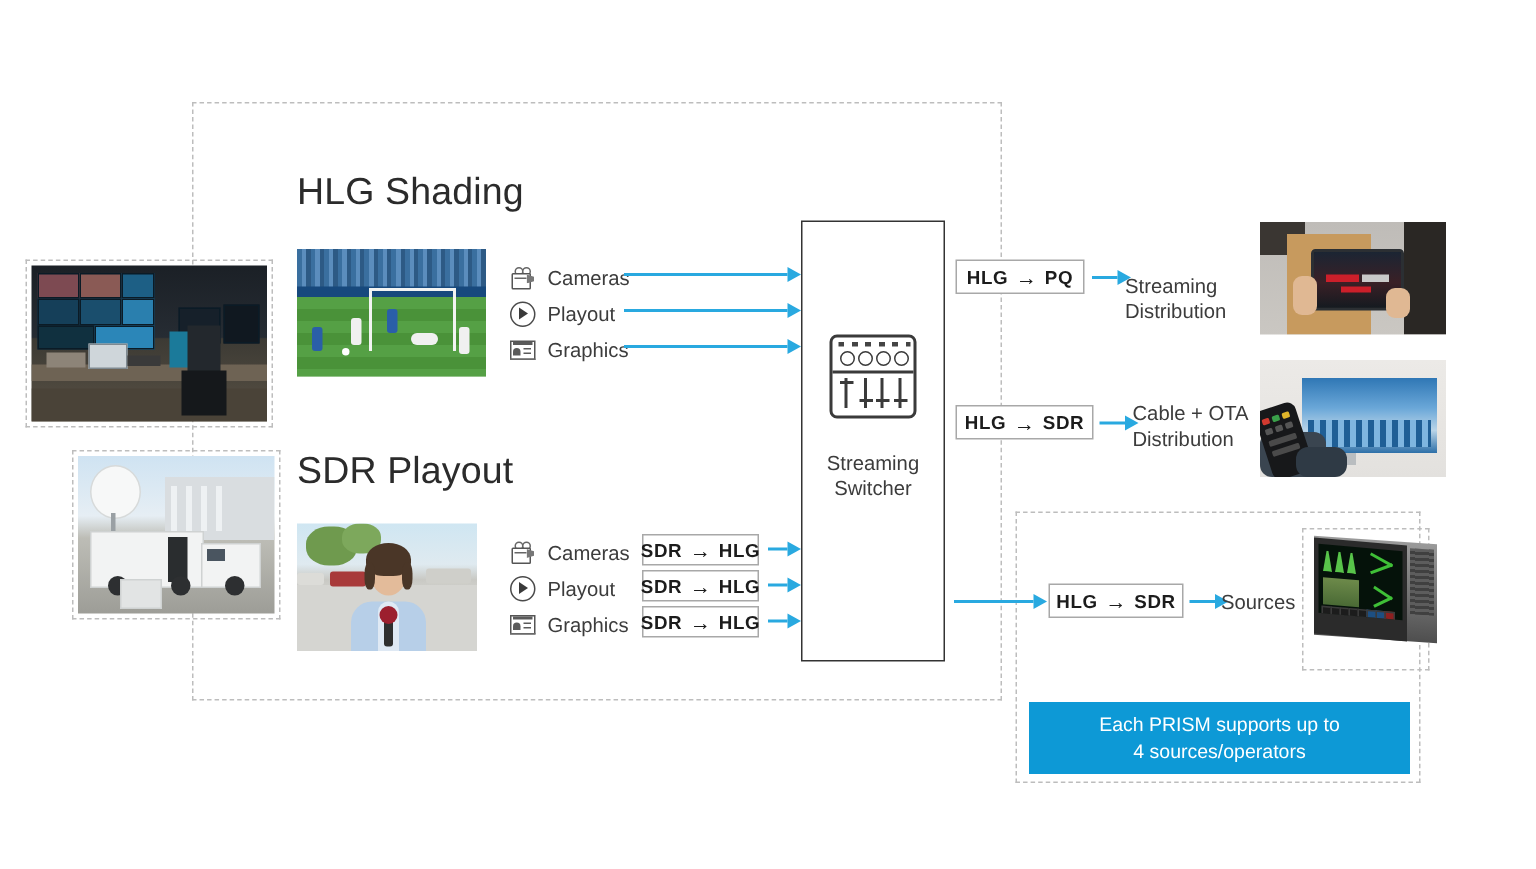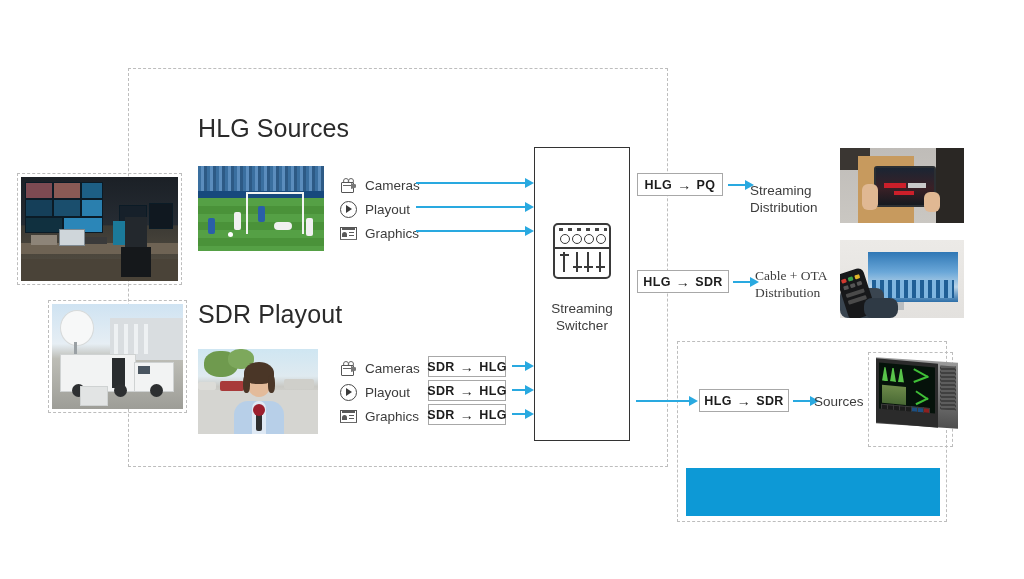--- a/index.html
+++ b/index.html
@@ -229,21 +229,21 @@
   <div class="tk-body" style="left:8px;top:50px;width:74px;height:36px;"></div>
   <div class="tk-body" style="left:82px;top:58px;width:38px;height:28px;"></div>
   <div class="tk-dark" style="left:60px;top:54px;width:13px;height:30px;"></div>
   <div class="tk-dark" style="left:86px;top:62px;width:12px;height:8px;background:#4a5560;"></div>
   <div class="tk-wheel" style="left:20px;top:80px;width:13px;height:13px;"></div>
   <div class="tk-wheel" style="left:62px;top:80px;width:13px;height:13px;"></div>
   <div class="tk-wheel" style="left:98px;top:80px;width:13px;height:13px;"></div>
   <div class="tk-body" style="left:28px;top:82px;width:26px;height:18px;background:#e2e4e4;"></div>
 </div>
 
-<div class="section-title abs" id="hlg-title">HLG Sources</div>
+<div class="section-title abs" id="hlg-title">HLG Shading</div>
 
 <div class="photo" id="photo-soccer">
   <div class="sc-stand"></div>
   <div class="sc-board"></div>
   <div class="sc-pitch"></div>
   <div class="sc-goal" style="left:48px;top:30%;width:54px;height:40px;"></div>
   <div class="sc-player" style="left:10px;top:52px;width:7px;height:16px;background:#2a5fa8;"></div>
   <div class="sc-player" style="left:36px;top:46px;width:7px;height:18px;background:#f0f0f0;"></div>
   <div class="sc-player" style="left:60px;top:40px;width:7px;height:16px;background:#2a5fa8;"></div>
   <div class="sc-player" style="left:76px;top:56px;width:18px;height:8px;background:#f0f0f0;border-radius:4px;"></div>
@@ -428,21 +428,21 @@
 
 <div class="chip" style="left:637px;top:270px;width:92px;height:23px;">
   <span>HLG</span>
   <span class="arr">→</span>
   <span>SDR</span>
 </div>
 <div class="arrow" style="left:733px;top:277px;width:26px;">
   <span class="ln" style="width:17px;"></span>
     <span class="hd" style="left:17px;"></span>
 </div>
-<div class="out-label" style="left:755px;top:267px;font-family:Liberation Serif, serif;">
+<div class="out-label" style="left:755px;top:267px;">
   <div>Cable + OTA</div>
   <div>Distribution</div>
 </div>
 
 <div class="photo" id="photo-tv">
   <div class="tv-screen" style="left:28px;top:12px;width:90px;height:50px;"></div>
   <div style="position:absolute;left:32px;top:40px;width:82px;height:18px;background:repeating-linear-gradient(90deg,#1f5f96 0 4px,#7fb6e0 4px 8px);"></div>
   <div style="position:absolute;left:56px;top:62px;width:8px;height:8px;background:#b9bdc0;"></div>
   <div class="tv-hand" style="left:0px;top:48px;width:44px;height:30px;"></div>
   <div class="tv-remote" style="left:2px;top:30px;width:28px;height:48px;transform:rotate(-18deg);">
@@ -492,14 +492,16 @@
     <div class="pm-key" style="left:26px;top:41px;width:5px;height:4px;"></div>
     <div class="pm-key" style="left:32px;top:41px;width:5px;height:4px;background:#1d4f82;"></div>
     <div class="pm-key" style="left:38px;top:41px;width:5px;height:4px;background:#1d4f82;"></div>
     <div class="pm-key" style="left:44px;top:41px;width:5px;height:4px;background:#8d2020;"></div>
   </div>
   <div class="pm-vent" style="left:68px;top:10px;width:16px;height:44px;transform:skewY(4deg);"></div>
 </div>
 
 <div id="prism-banner" style="background: rgb(13, 153, 214);">
   <div>
+    <div>Each PRISM supports up to</div>
+    <div>4 sources/operators</div>
   </div>
 </div>
 
 </body></html>

